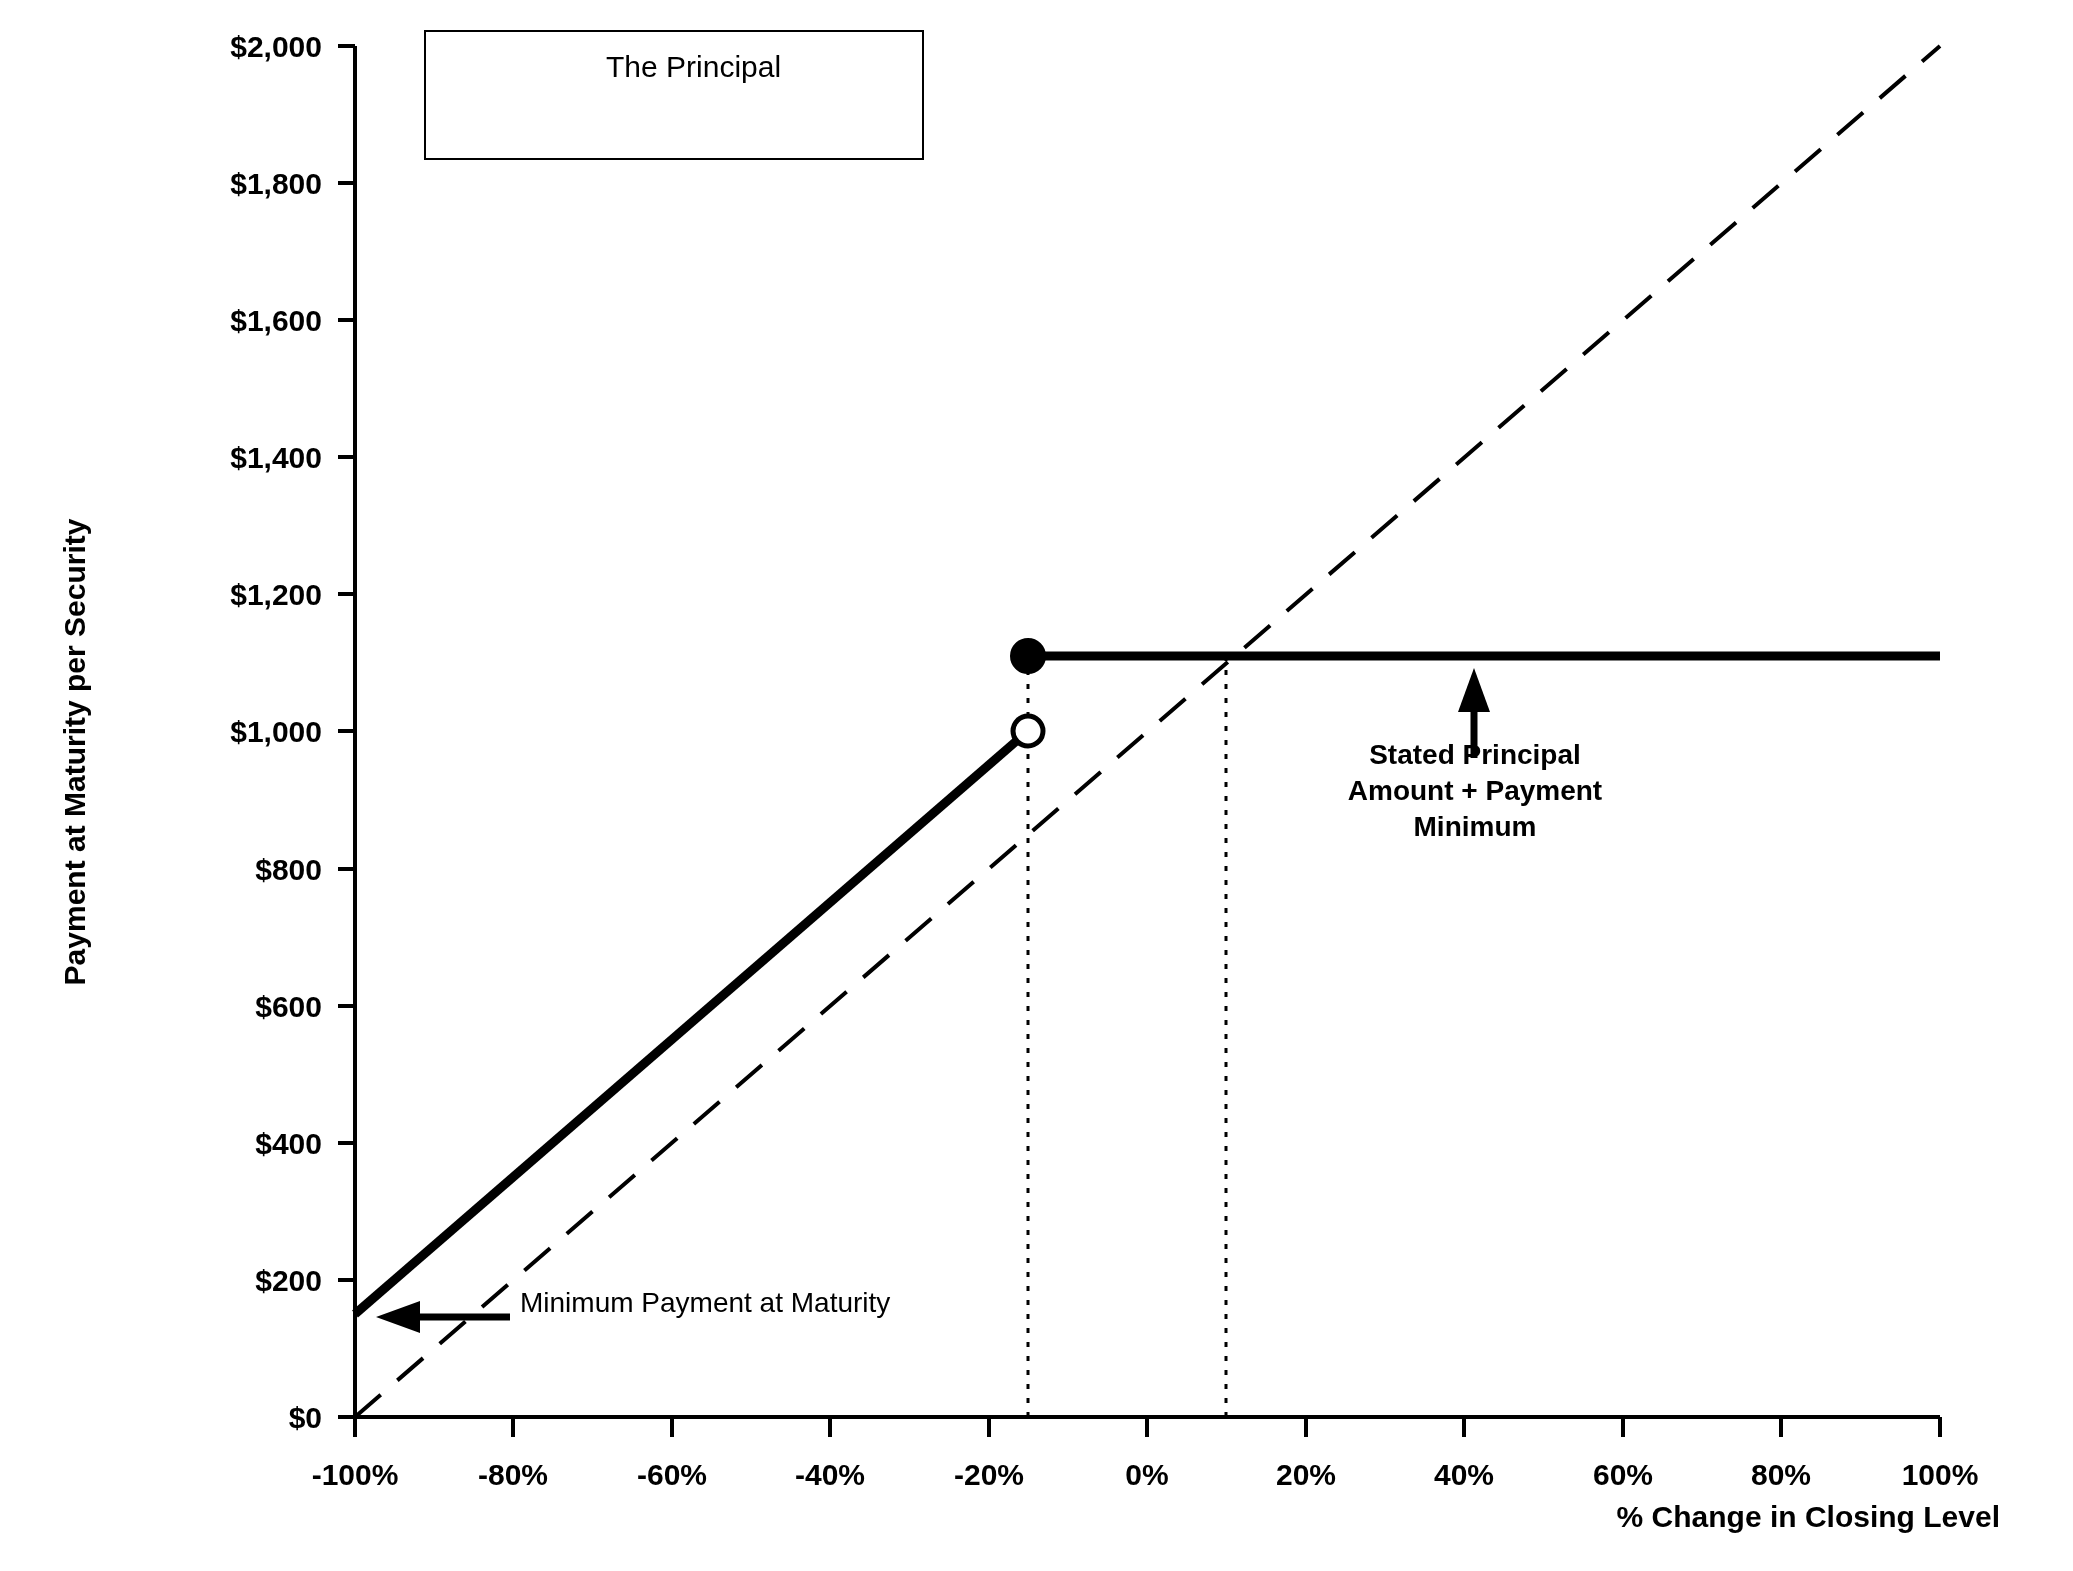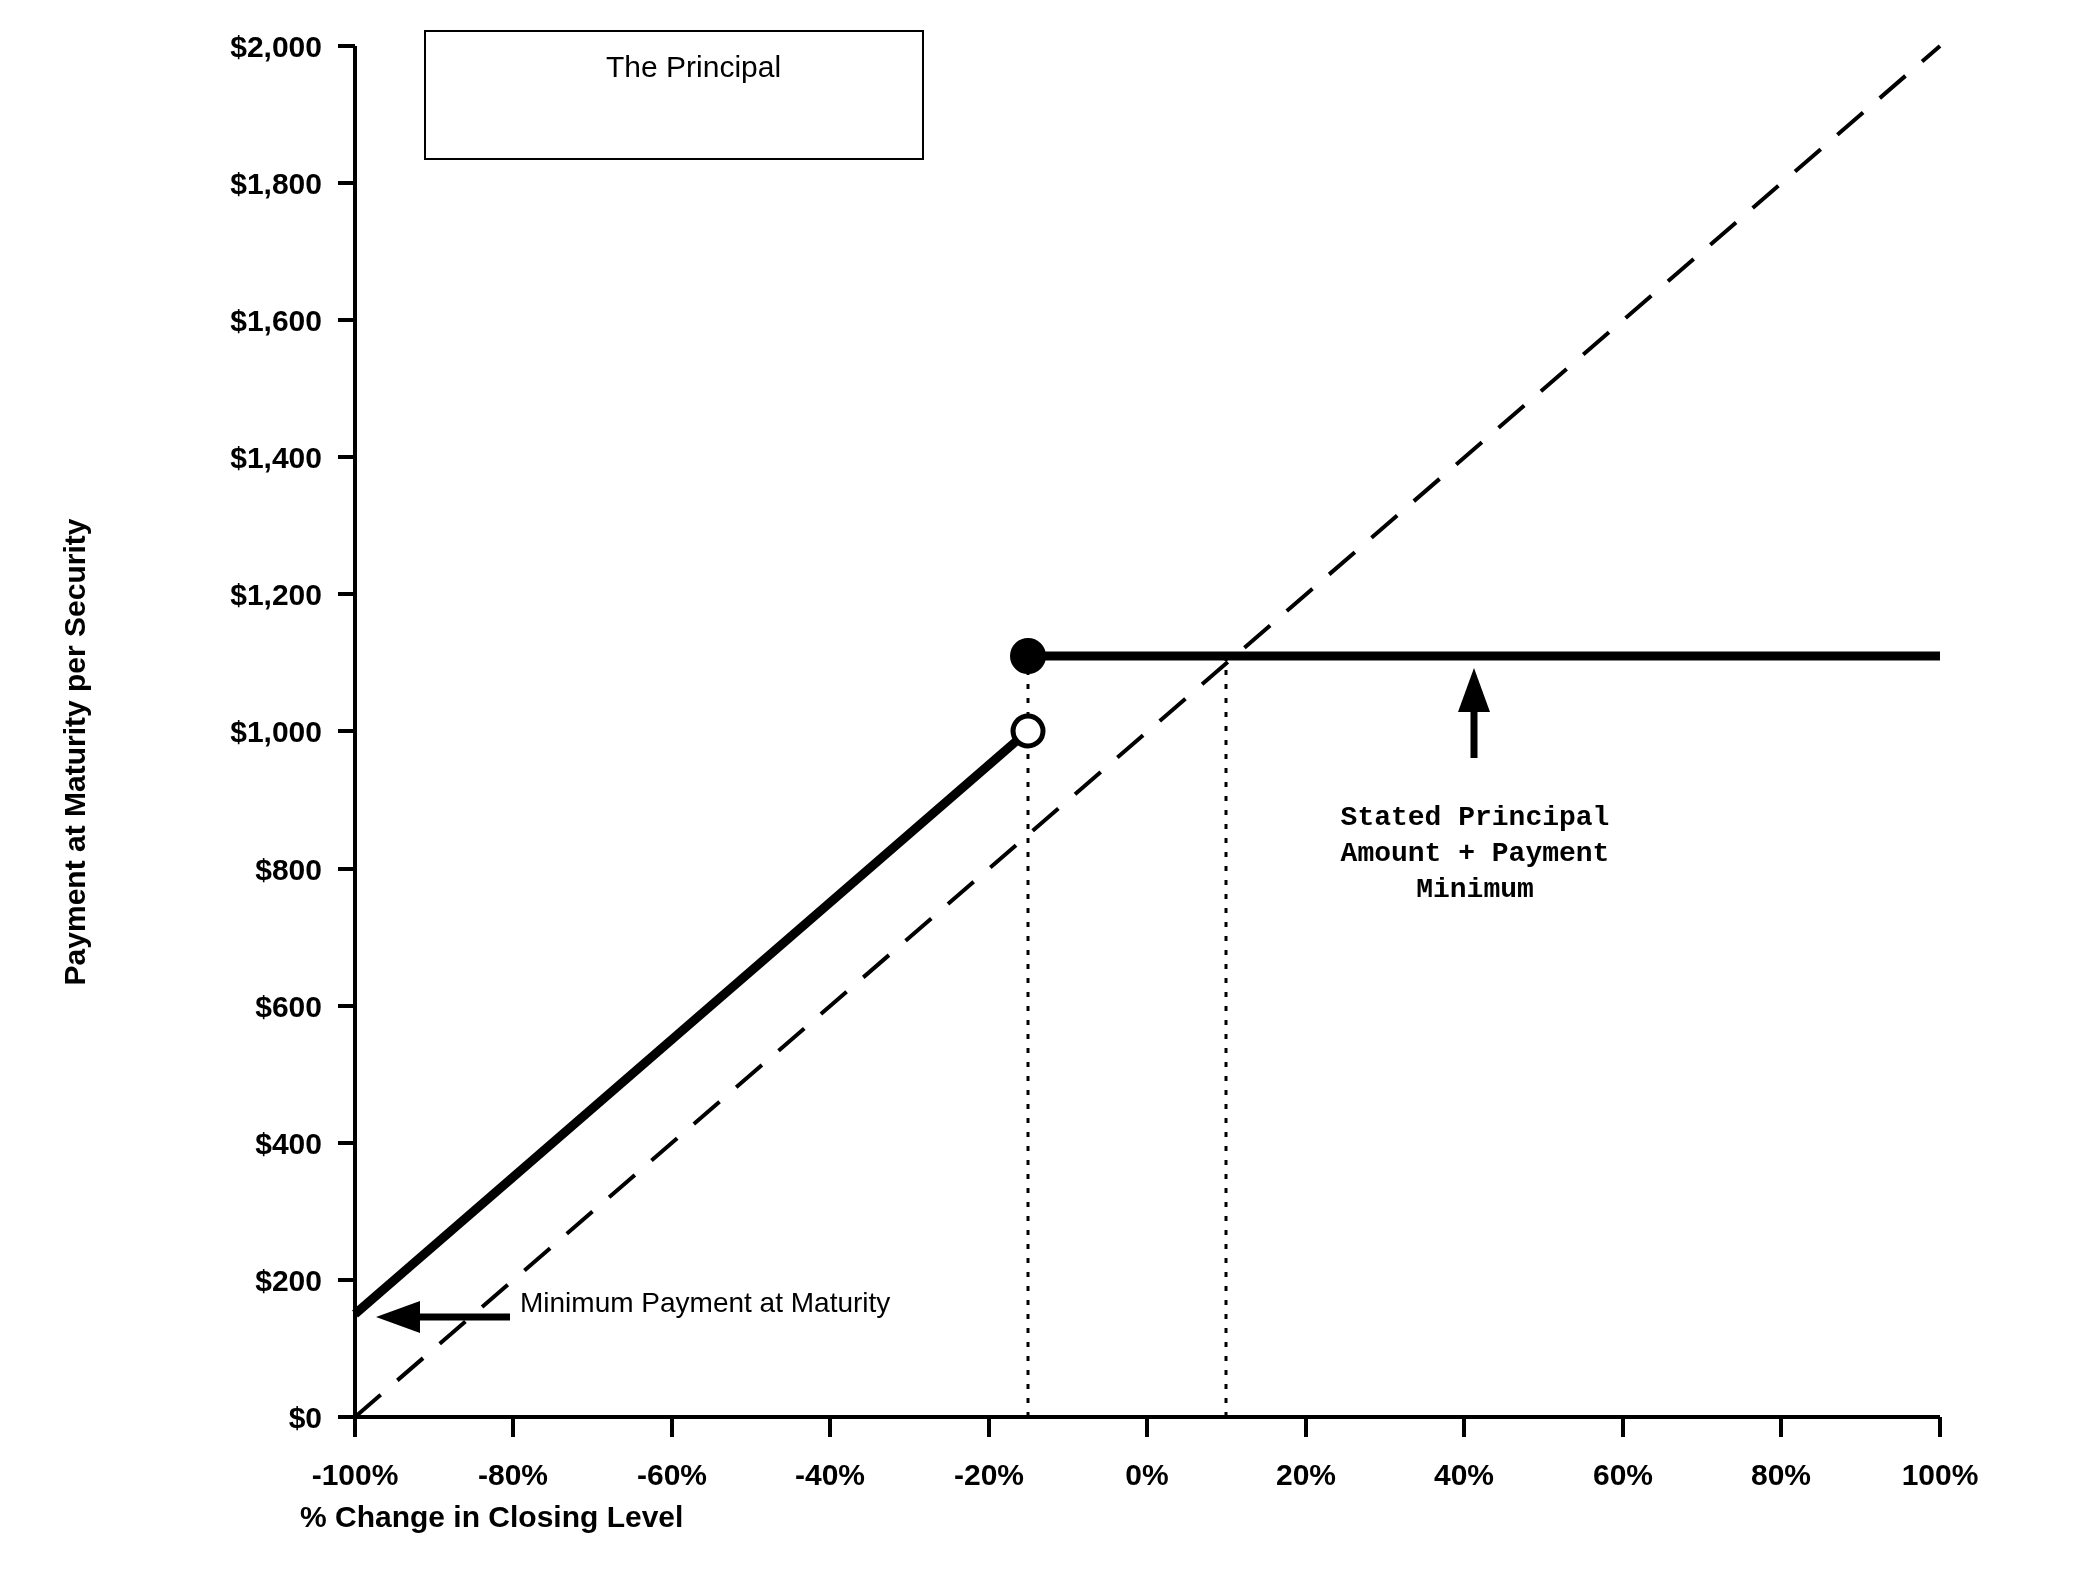--- a/index.html
+++ b/index.html
@@ -45,21 +45,21 @@
     transform: rotate(-90deg);
     transform-origin: center center;
     font-weight: bold;
     font-size: 30px;
   }
   .xtitle {
     position: absolute;
     left: 300px;
     top: 1500px;
     width: 1700px;
-    text-align: left;
+    text-align: right;
     font-weight: bold;
     font-size: 30px;
   }
   .legend-box {
     position: absolute;
     left: 424px;
     top: 30px;
     width: 500px;
     height: 130px;
     border: 2px solid #000;
@@ -90,23 +90,22 @@
   }
   .annot {
     position: absolute;
     font-size: 28px;
     font-weight: bold;
     text-align: center;
     line-height: 1.28;
   }
   .annot-upside {
     left: 1325px;
-    top: 800px;
+    top: 737px;
     width: 300px;
-    font-family: Liberation Mono, monospace;
   }
   .annot-min {
     left: 520px;
     top: 1285px;
     width: 500px;
     text-align: left;
     font-weight: normal;
     font-size: 28px;
   }
 </style>

